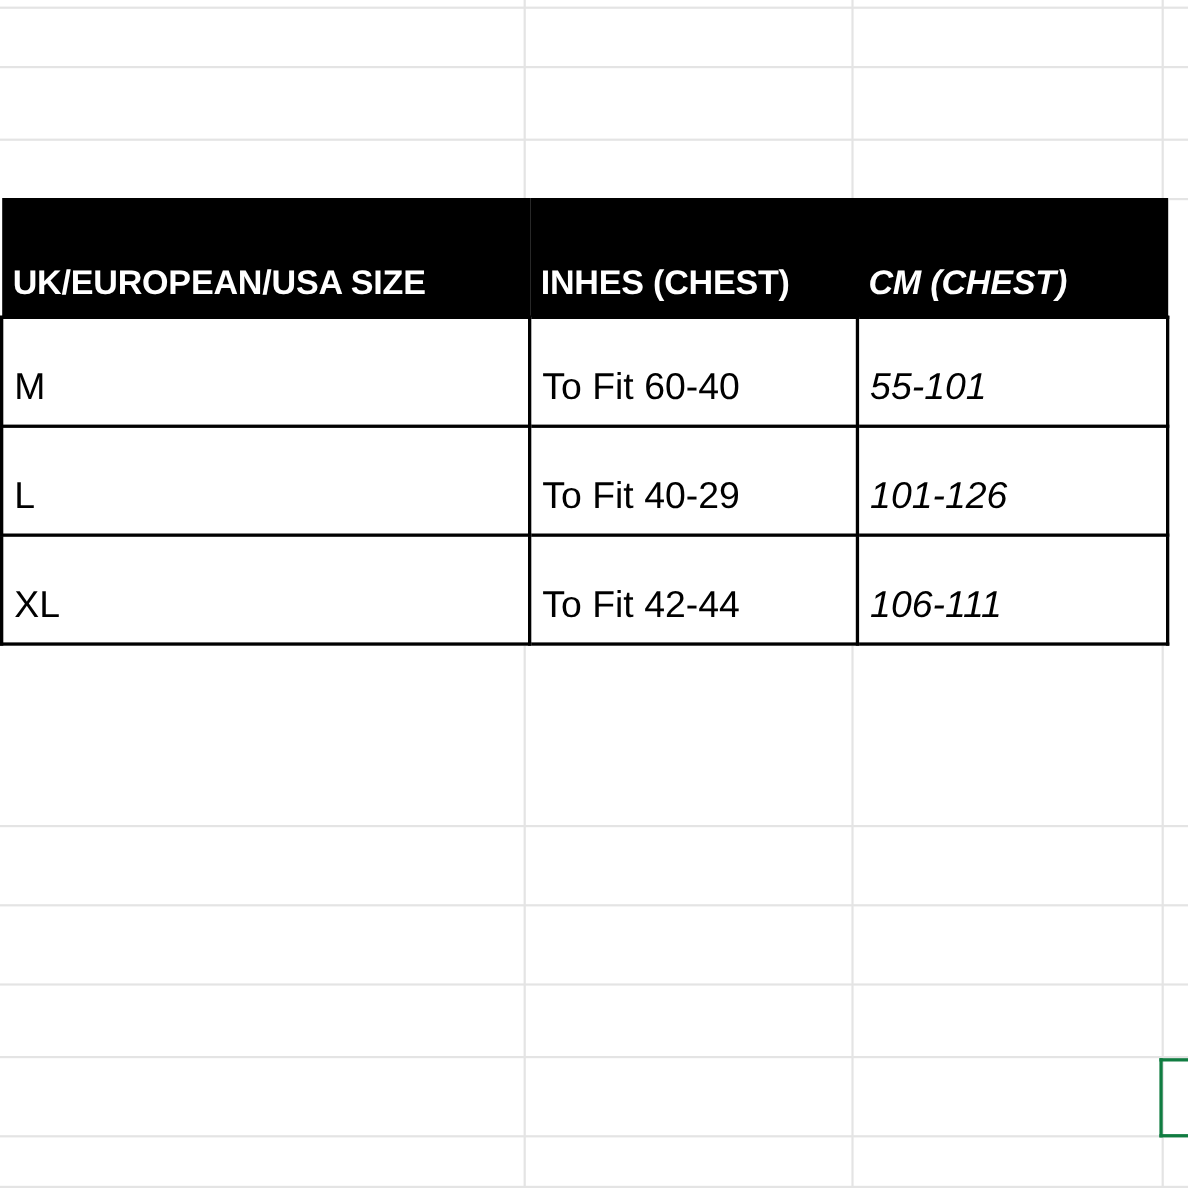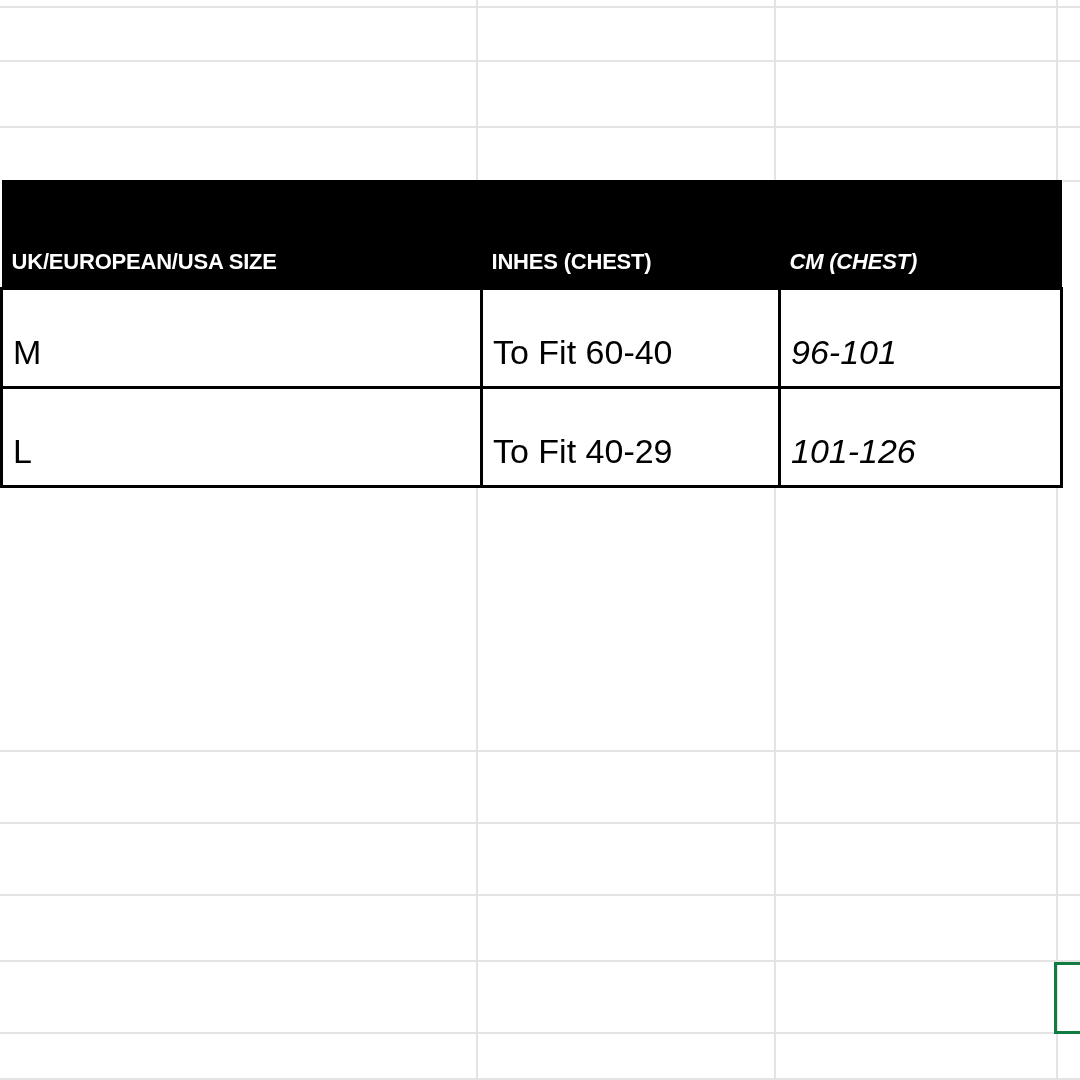--- a/index.html
+++ b/index.html
@@ -72,21 +72,21 @@
     box-sizing: border-box;
     white-space: nowrap;
     overflow: visible;
   }
   #size-table thead th {
     background: #000000;
     color: #ffffff;
     font-weight: bold;
     border: none;
     height: 108px;
-    font-size: 22px;
+    font-size: 31px;
     letter-spacing: -0.2px;
     vertical-align: bottom;
     padding-bottom: 12px;
   }
   #size-table tbody td {
     font-weight: normal;
     letter-spacing: 0px;
     padding-top: 22px;
     vertical-align: bottom;
     padding-bottom: 14px;
@@ -122,21 +122,26 @@
     <tr>
       <th class="col-size">UK/EUROPEAN/USA SIZE</th>
       <th class="col-inches">INHES (CHEST)</th>
       <th class="col-cm">CM (CHEST)</th>
     </tr>
   </thead>
   <tbody>
     <tr>
       <td class="col-size">M</td>
       <td class="col-inches">To Fit 60-40</td>
-      <td class="col-cm">96-101</td>
+      <td class="col-cm">55-101</td>
     </tr>
     <tr>
       <td class="col-size">L</td>
       <td class="col-inches">To Fit 40-29</td>
       <td class="col-cm">101-126</td>
     </tr>
+    <tr>
+      <td class="col-size">XL</td>
+      <td class="col-inches">To Fit 42-44</td>
+      <td class="col-cm">106-111</td>
+    </tr>
   </tbody>
 </table>
 
 </body></html>

